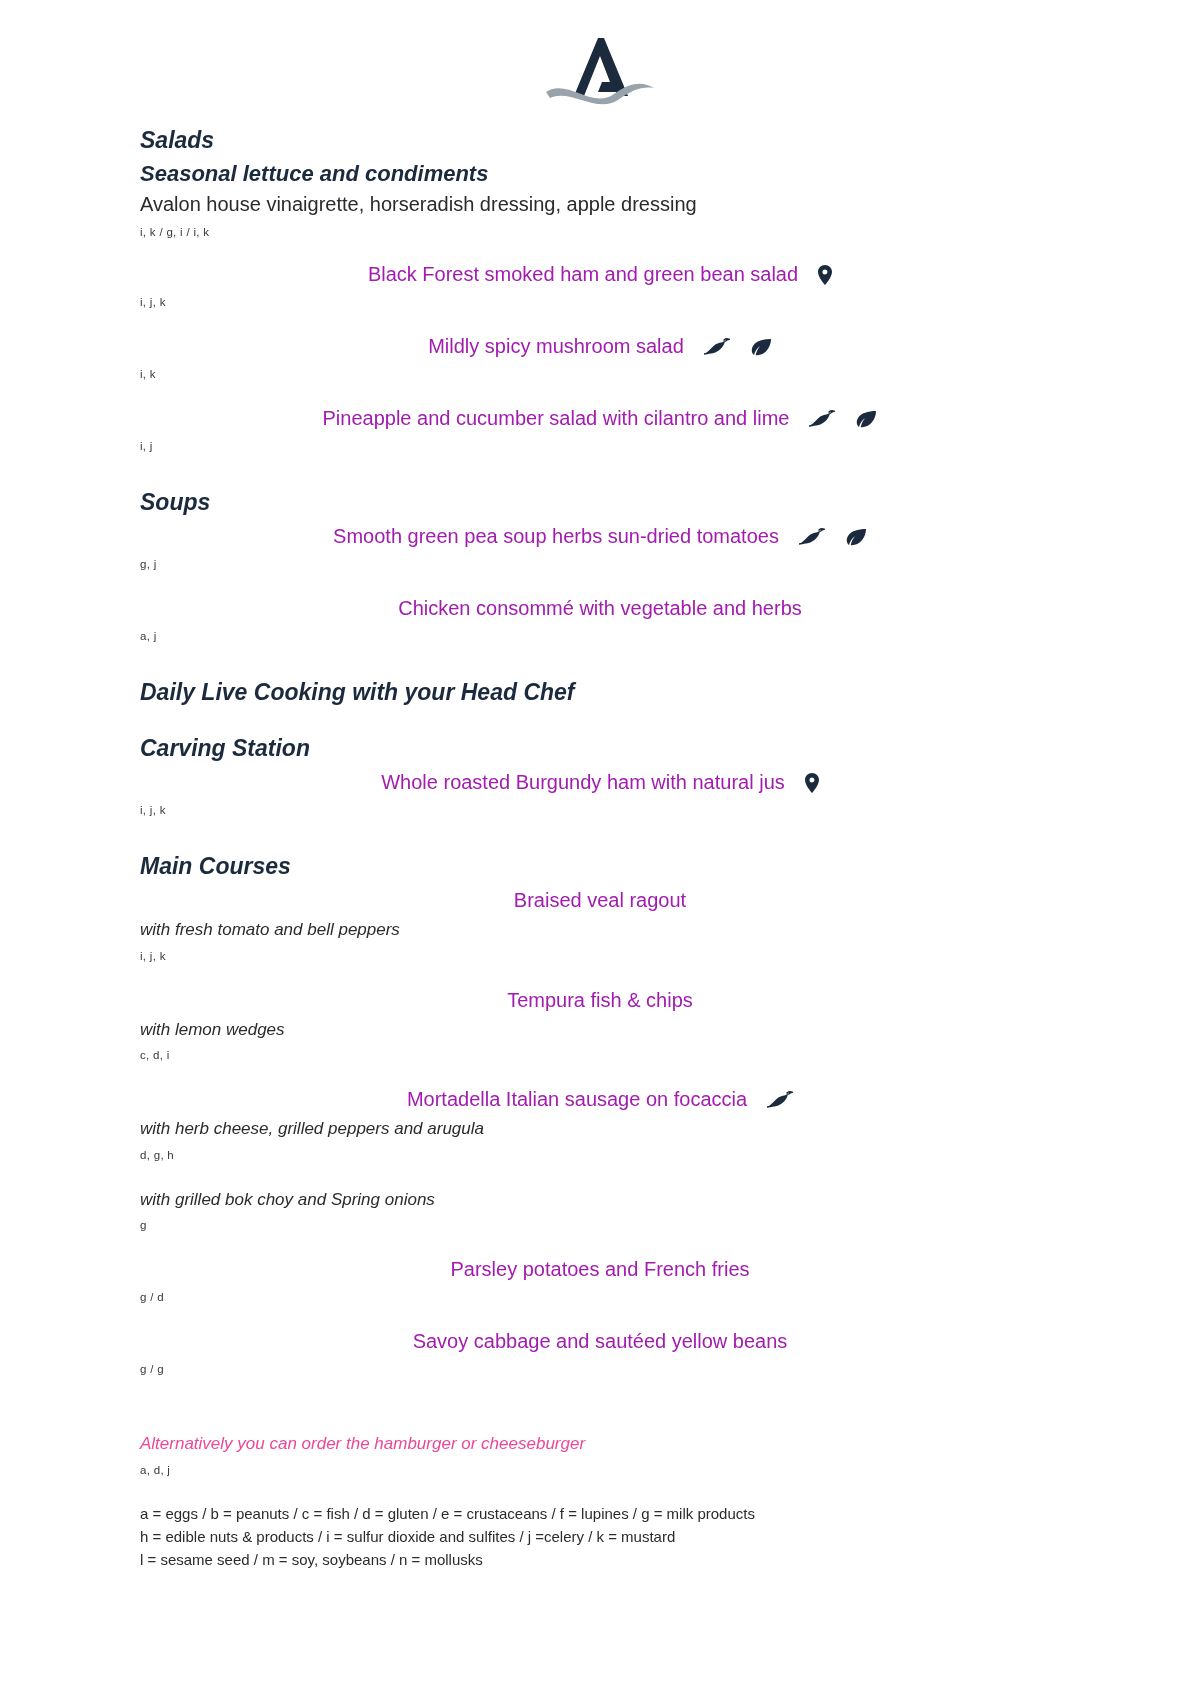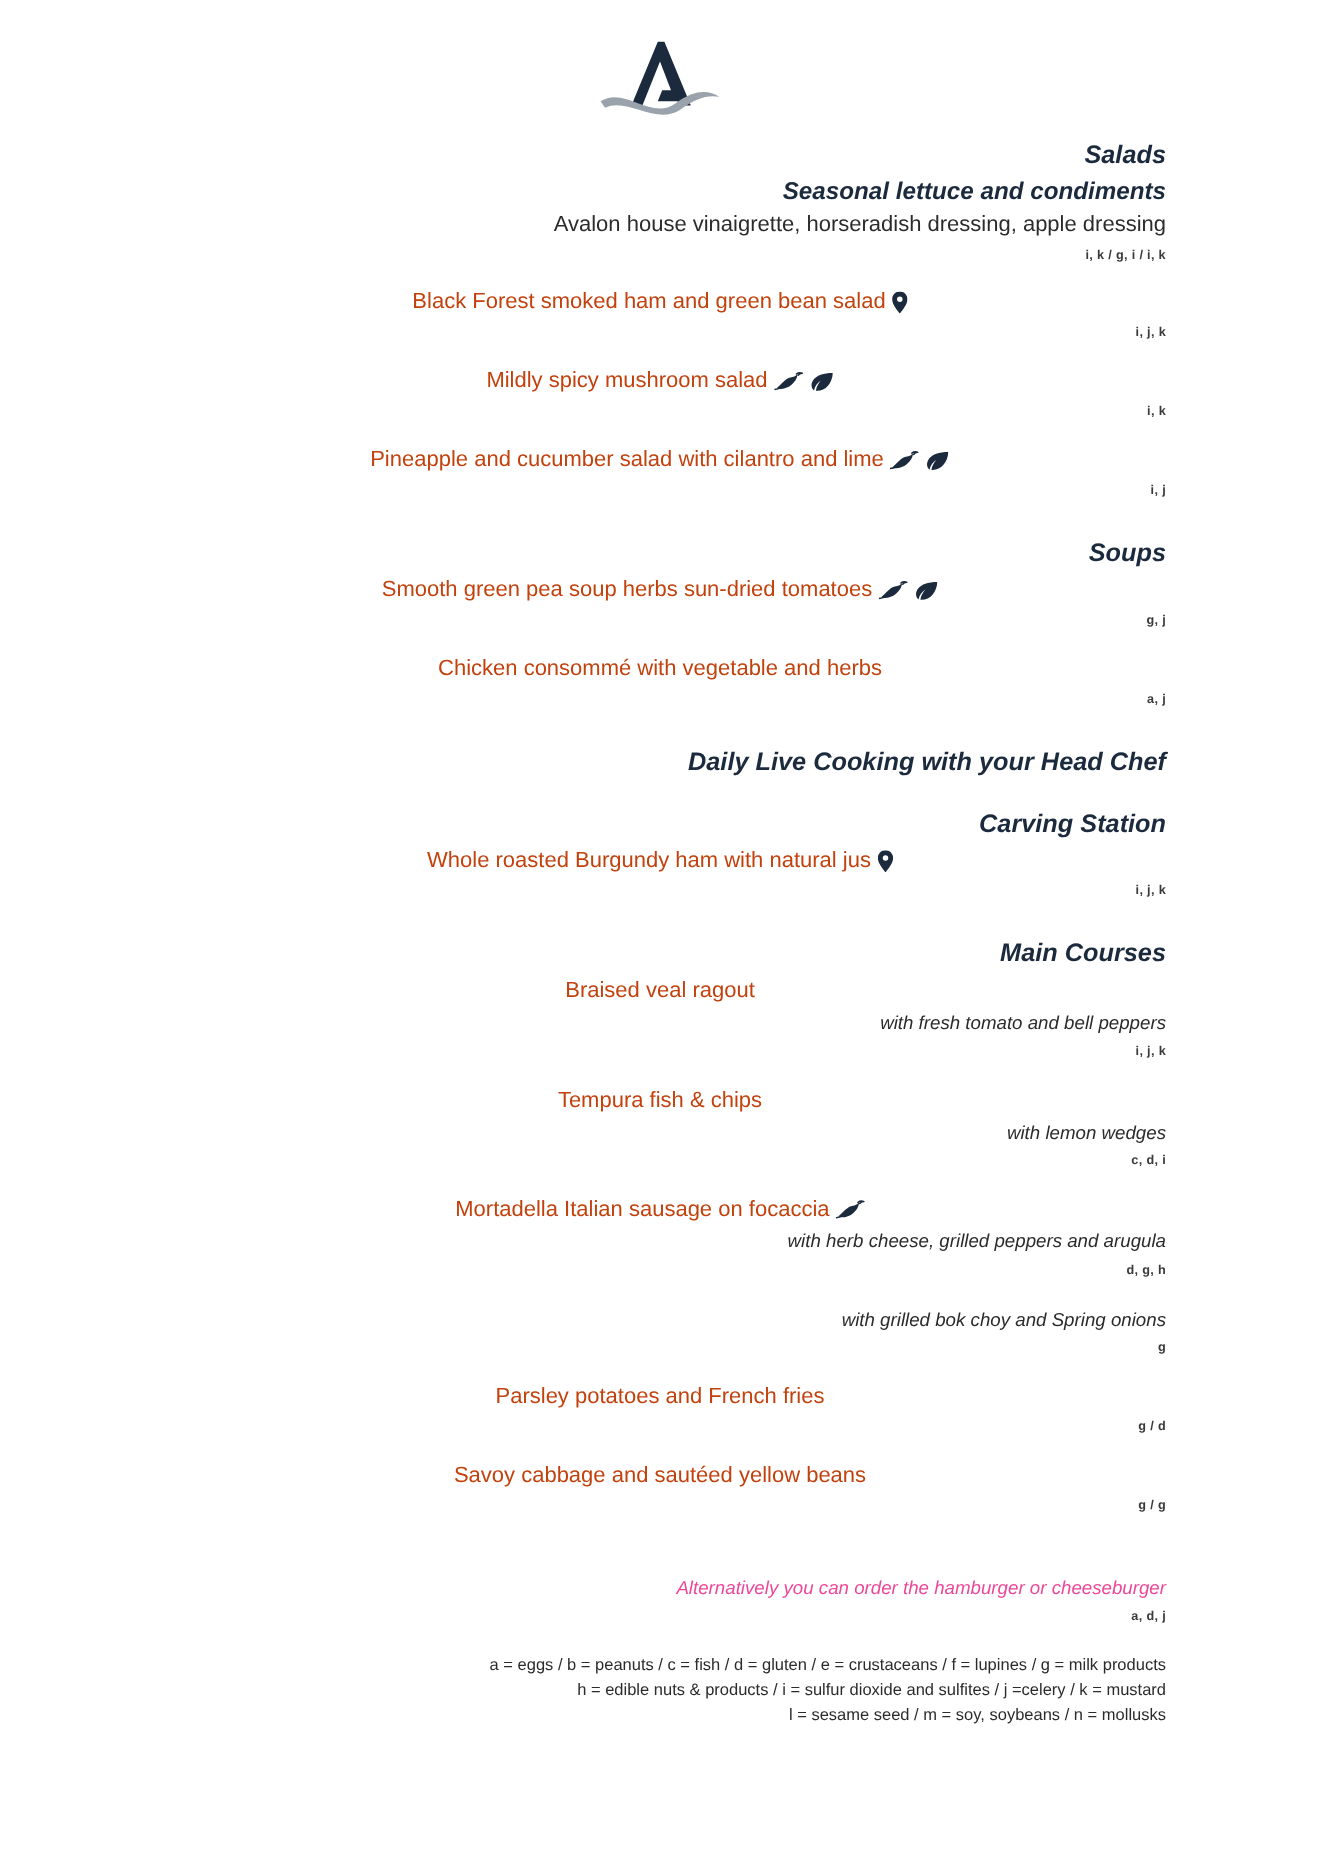--- a/index.html
+++ b/index.html
@@ -12,21 +12,21 @@
     min-height: 1697px;
     font-family: "Liberation Sans", sans-serif;
     color: #2b2b2b;
     -webkit-font-smoothing: antialiased;
   }
   .page {
     width: 1200px;
     min-height: 1697px;
     box-sizing: border-box;
     padding: 30px 140px 28px 140px;
-    text-align: right;
+    text-align: left;
   }
 
   
   .logo-wrap {
     margin: 0 auto 6px auto;
     width: 120px;
     height: 90px;
     position: relative;
   }
   .logo-svg { display: block; }
@@ -48,41 +48,40 @@
     margin: 0 0 2px 0;
     line-height: 1.3;
   }
 
   
   .item {
     margin: 0 0 14px 0;
   }
   .item-name {
     font-size: 20px;
-    color: #c2410c;
+    color: #a21caf;
     line-height: 1.45;
     display: flex;
     align-items: center;
     justify-content: center;
-    gap: 6px;
+    gap: 20px;
     flex-wrap: wrap;
   }
   .item-desc {
     font-size: 17px;
     font-style: italic;
     color: #2b2b2b;
     line-height: 1.5;
     margin-top: 2px;
   }
   .item-allergens {
     font-size: 11.5px;
     color: #3a3a3a;
     letter-spacing: 0.3px;
     margin-top: 7px;
-    font-weight: bold;
   }
   .lead-desc {
     font-size: 20px;
     color: #2b2b2b;
     line-height: 1.45;
   }
 
   .gap-sm { height: 10px; }
   .gap-md { height: 22px; }
 

